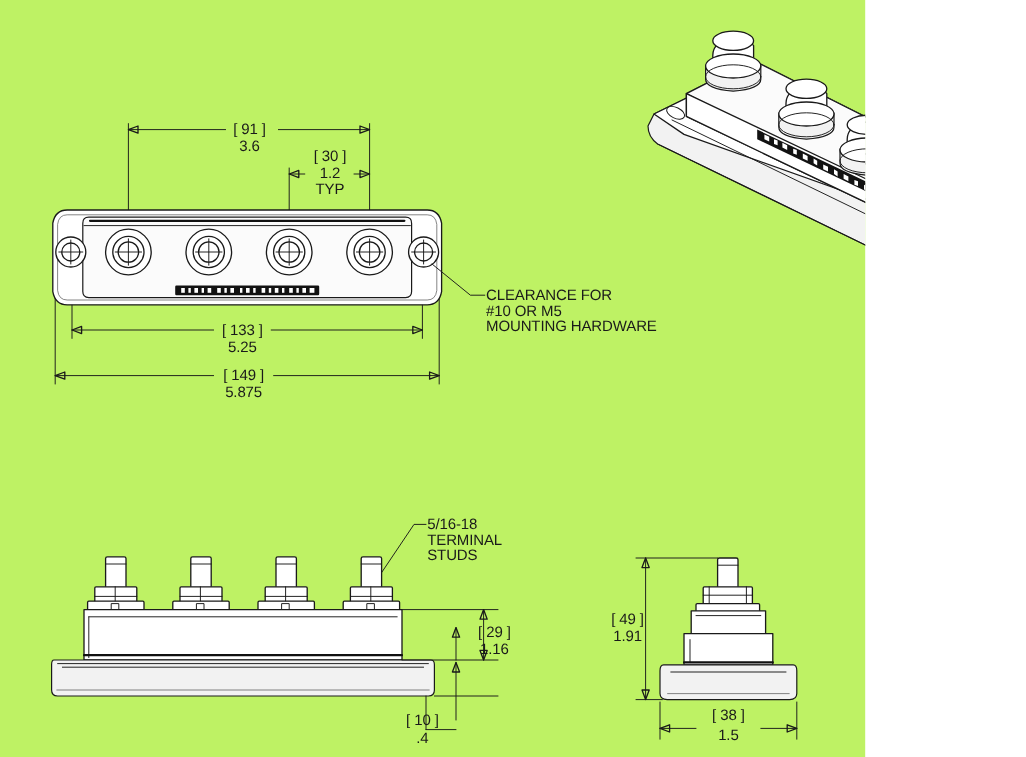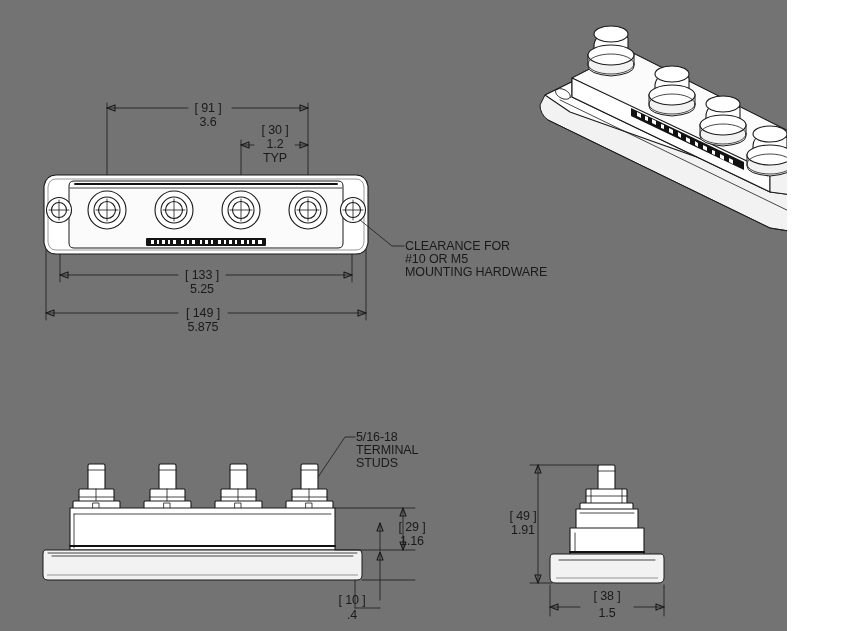--- a/index.html
+++ b/index.html
@@ -7,23 +7,23 @@
     margin: 0;
     padding: 0;
     background: #ffffff;
   }
   body {
     font-family: "Liberation Sans", sans-serif;
     color: #1a1a1a;
   }
   #drawing-sheet {
     position: relative;
-    width: 787px;
+    width: 721px;
     height: 631px;
-    background: #737373;
+    background: #bef264;
     overflow: hidden;
   }
   #drawing-sheet svg {
     display: block;
   }
   .dim-text {
     font-family: "Liberation Sans", sans-serif;
     font-size: 12.5px;
     fill: #1a1a1a;
     text-anchor: middle;

